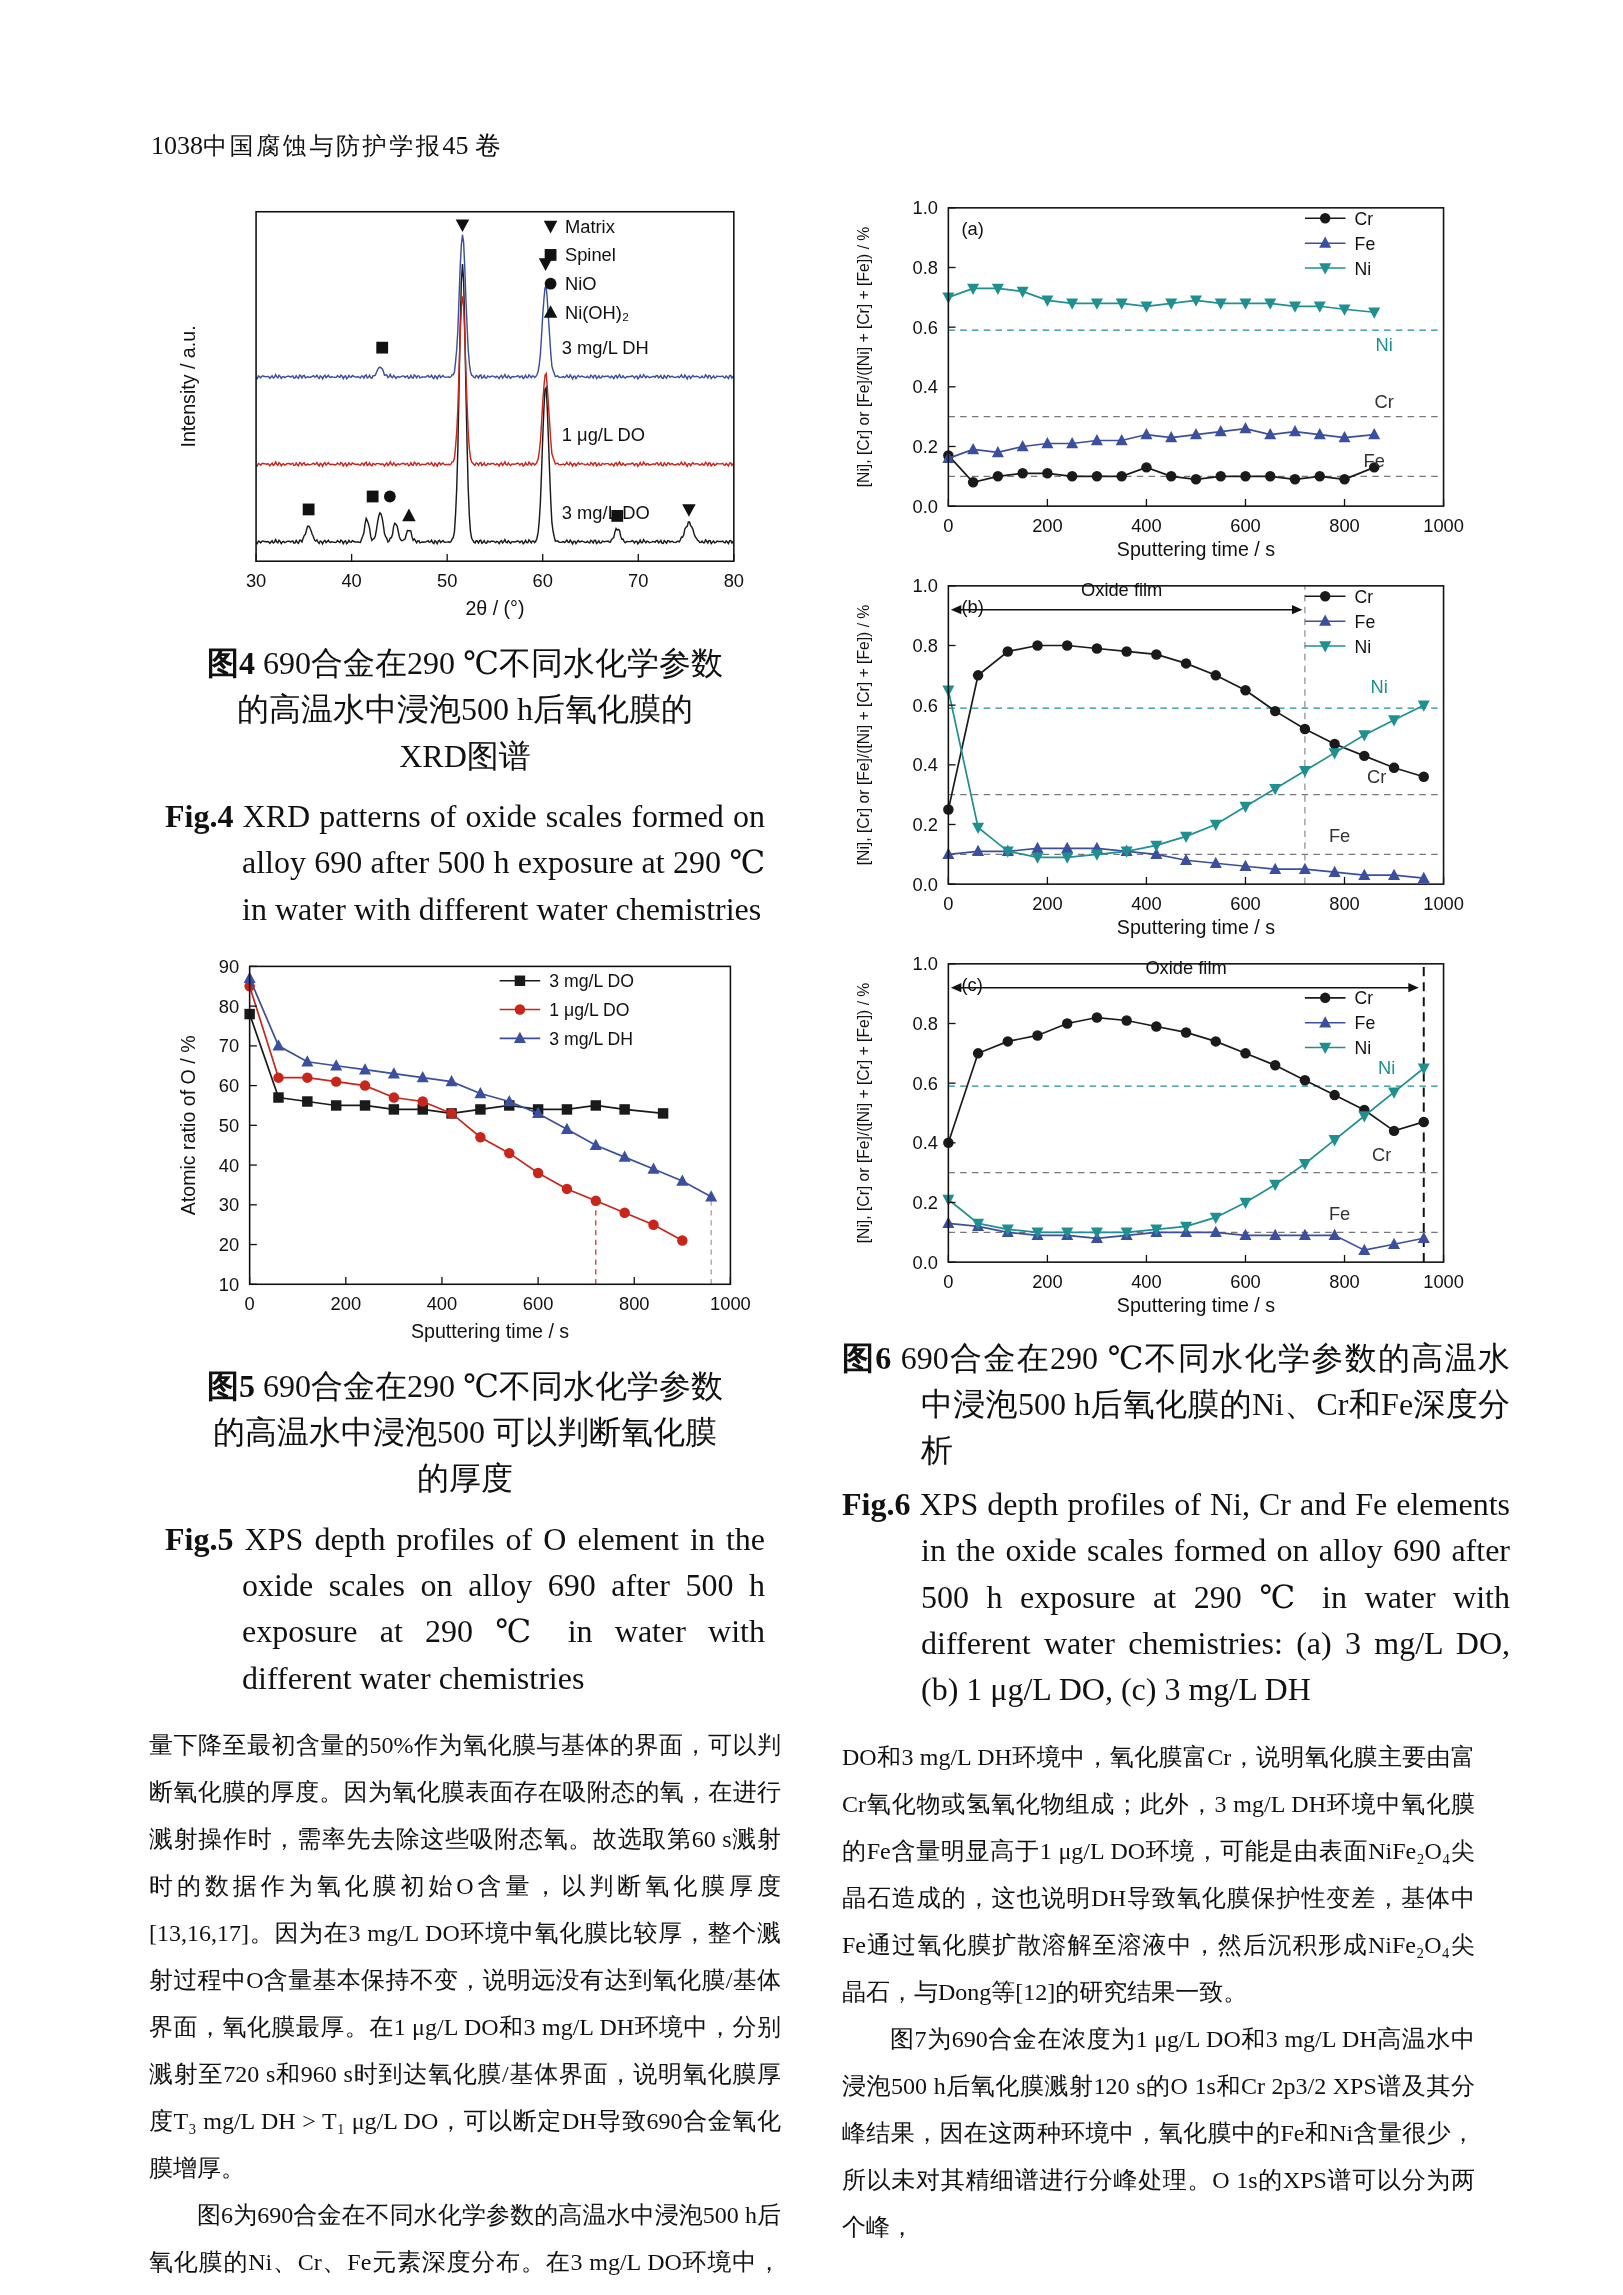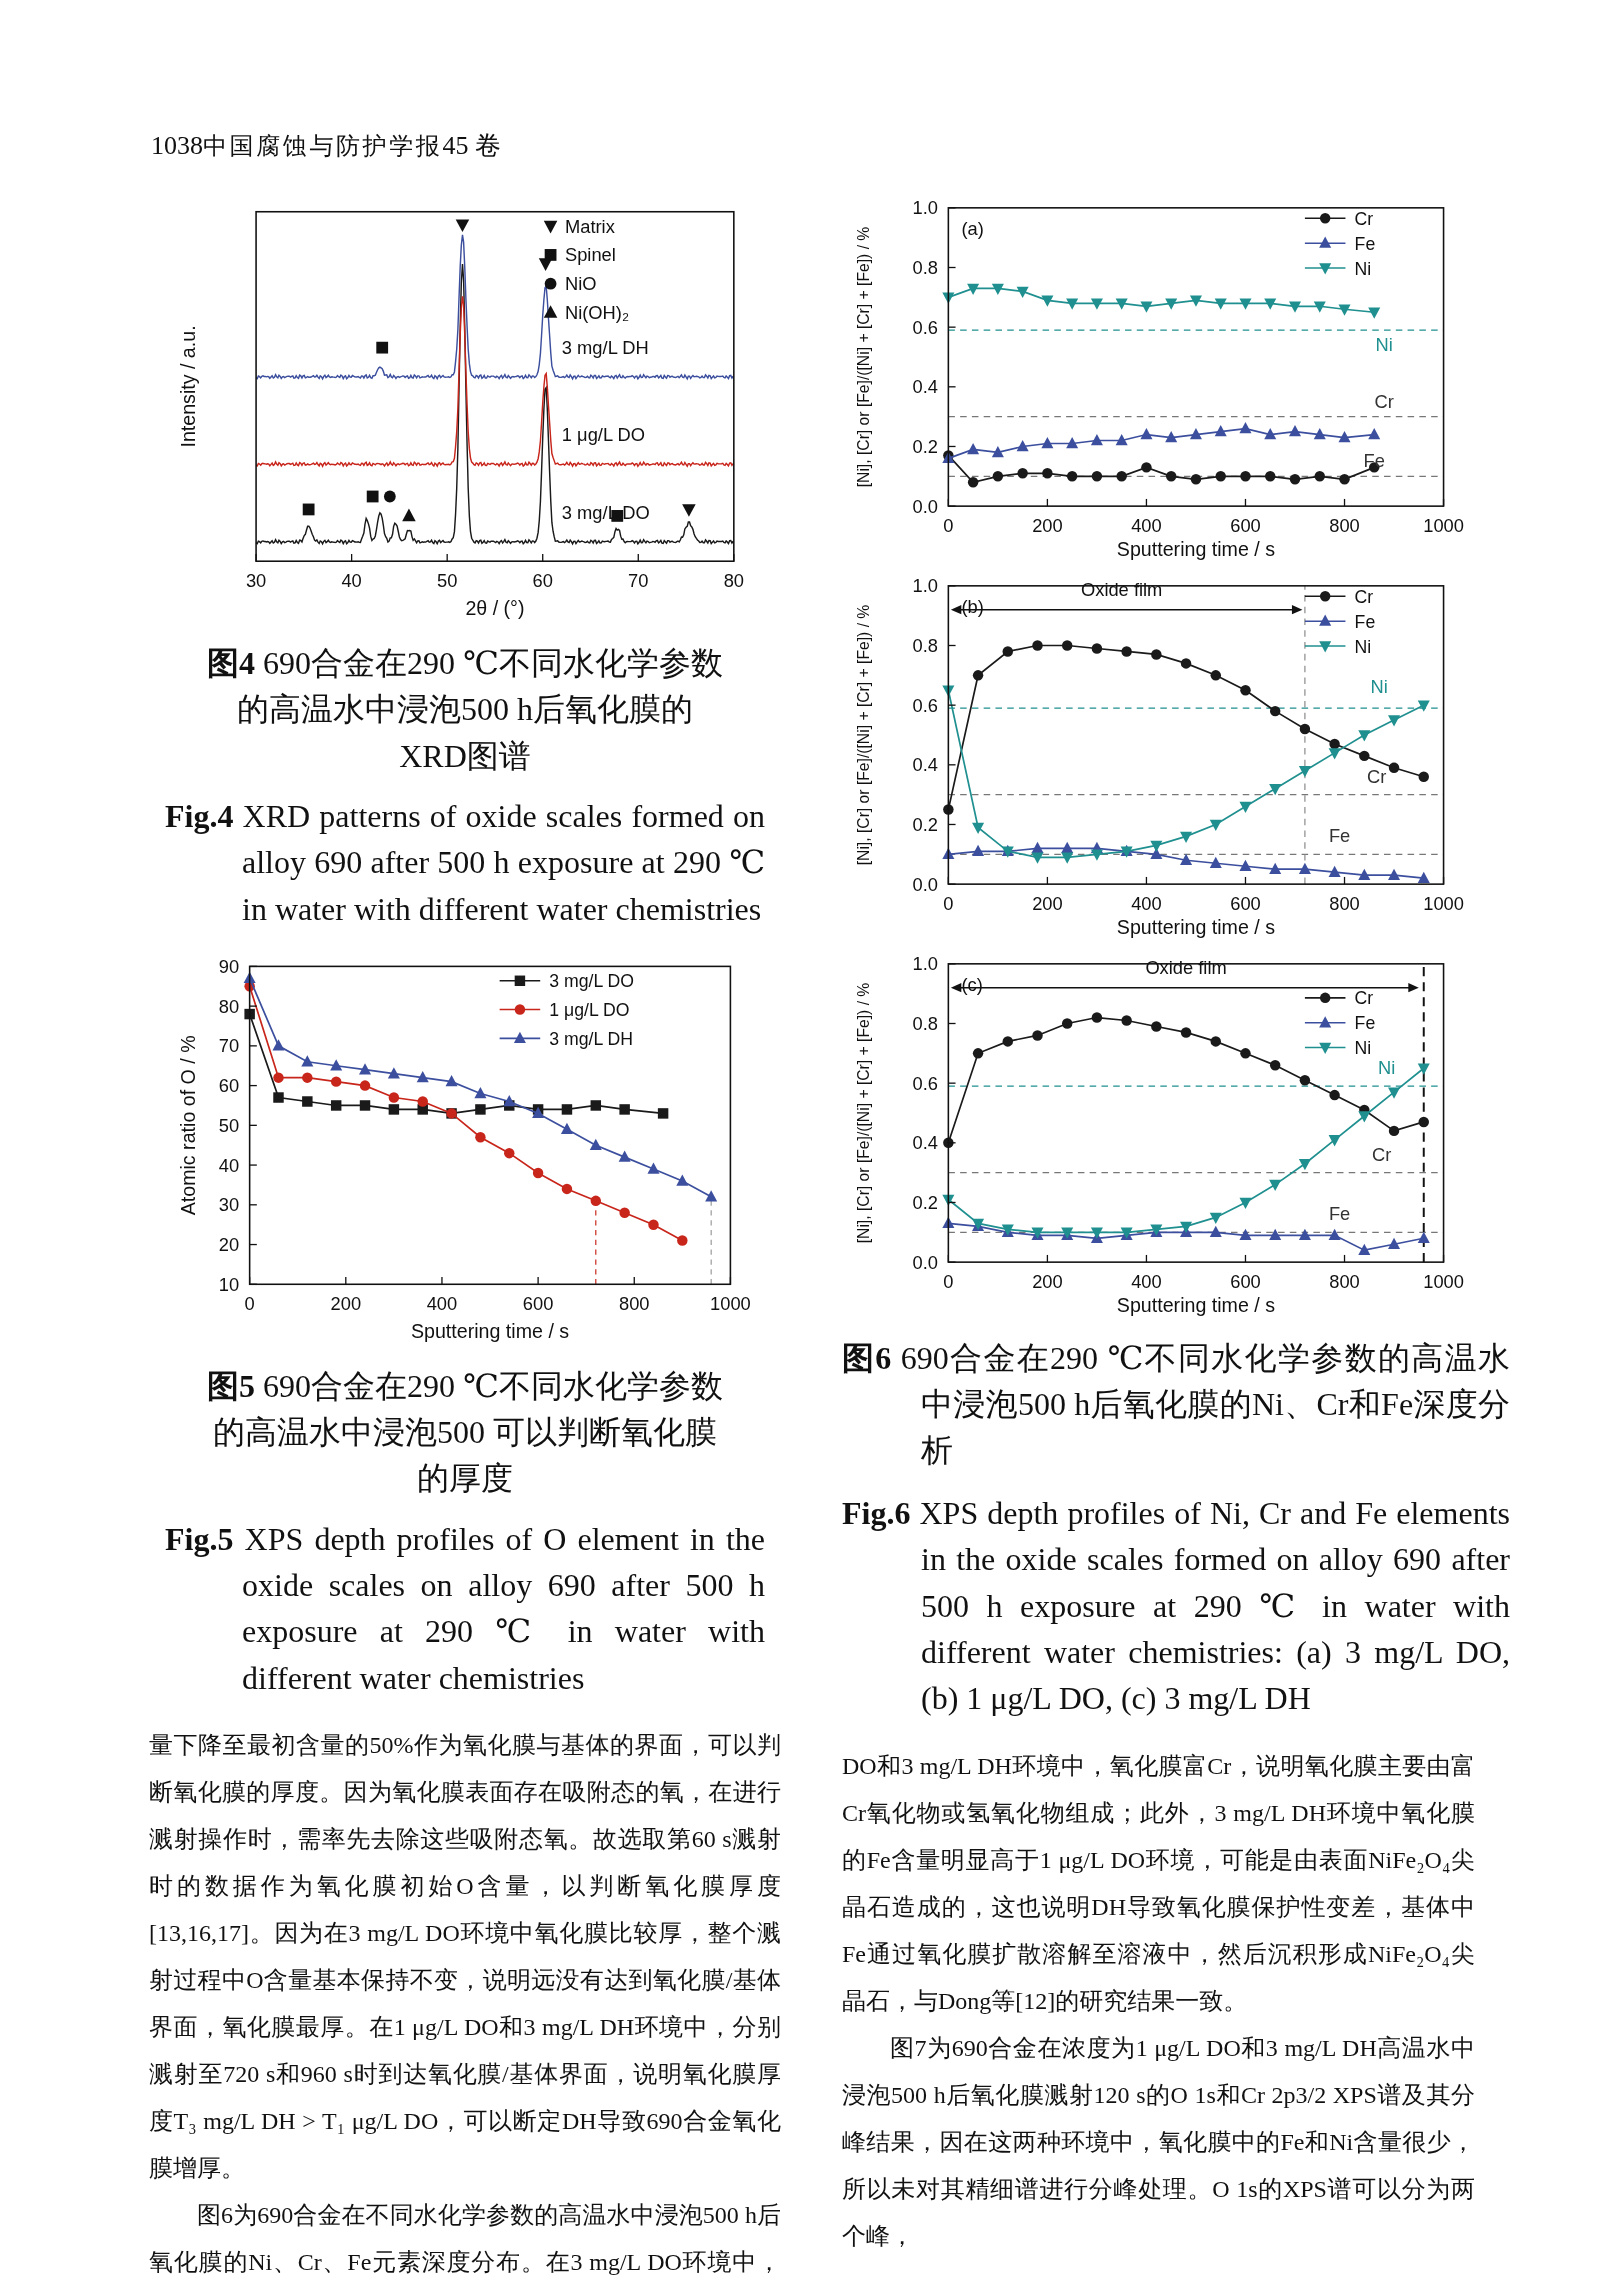--- a/index.html
+++ b/index.html
@@ -20,21 +20,21 @@
   .col-left{left:149px;width:632px;}
   .col-right{left:842px;width:633px;}
   figure{margin:0;padding:0;}
   .fig-svg{display:block;margin:0 auto;}
   .fig-gap{margin-top:19.6px;}
   .cap{font-size:32px;line-height:1.45;color:#111;}
   .cap-label{font-weight:bold;}
   .cap-center{text-align:center;width:523px;margin:11.8px auto 0;}
   .cap-hang{width:523px;margin:14px auto 0;padding-left:77px;text-indent:-77px;text-align:justify;}
   .cap-hang-cn{width:589px;margin:9.2px auto 0;padding-left:79px;text-indent:-79px;text-align:justify;}
-  .cap-hang-en6{width:589px;margin:16px auto 0;padding-left:79px;text-indent:-79px;text-align:justify;}
+  .cap-hang-en6{width:589px;margin:7px auto 0;padding-left:79px;text-indent:-79px;text-align:justify;}
   .body-text{margin-top:21px;}
   .body-p{font-size:24px;line-height:47px;text-align:justify;margin:0;}
   .body-p.indent{text-indent:2em;}
   .fig6-stack svg{margin-bottom:5.2px;}
 </style>
 </head>
 <body>
 
 <div class="page">
 

